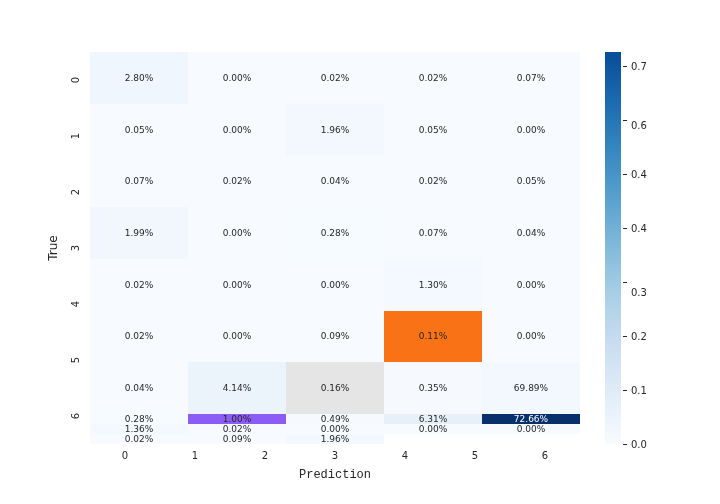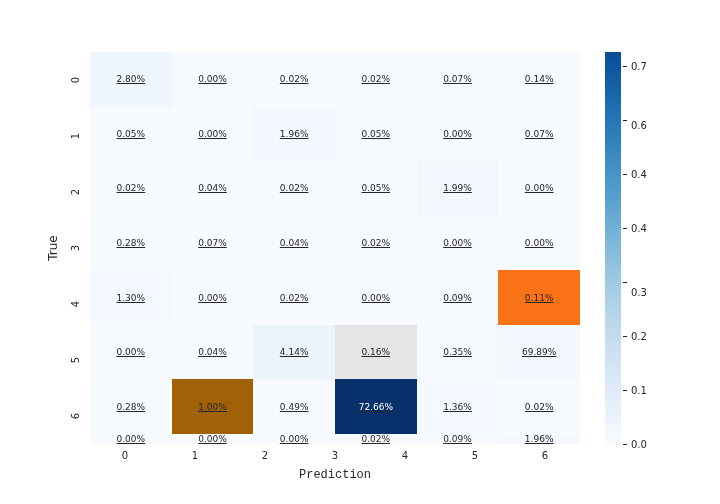--- a/index.html
+++ b/index.html
@@ -86,27 +86,26 @@
     font-size: 10px;
     color: #262626;
     white-space: nowrap;
   }
 </style>
 </head>
 <body>
 
 <div class="figure">
   <div class="axes">
-    <div class="heatmap" id="heatmap" style="grid-template-columns: repeat(6, 1fr); grid-template-rows: repeat(7, 1fr); text-decoration: underline;">
+    <div class="heatmap" id="heatmap" style="grid-template-columns: repeat(5, 1fr); grid-template-rows: repeat(7, 1fr);">
         <div class="cell" style="background: rgb(239, 246, 253); color: rgb(38, 38, 38);">2.80%</div>
         <div class="cell" style="background: rgb(247, 251, 255); color: rgb(38, 38, 38);">0.00%</div>
         <div class="cell" style="background: rgb(247, 251, 255); color: rgb(38, 38, 38);">0.02%</div>
         <div class="cell" style="background: rgb(247, 251, 255); color: rgb(38, 38, 38);">0.02%</div>
         <div class="cell" style="background: rgb(247, 251, 255); color: rgb(38, 38, 38);">0.07%</div>
-        <div class="cell" style="background: rgb(247, 251, 255); color: rgb(38, 38, 38);">0.14%</div>
         <div class="cell" style="background: rgb(247, 251, 255); color: rgb(38, 38, 38);">0.05%</div>
         <div class="cell" style="background: rgb(247, 251, 255); color: rgb(38, 38, 38);">0.00%</div>
         <div class="cell" style="background: rgb(242, 248, 253); color: rgb(38, 38, 38);">1.96%</div>
         <div class="cell" style="background: rgb(247, 251, 255); color: rgb(38, 38, 38);">0.05%</div>
         <div class="cell" style="background: rgb(247, 251, 255); color: rgb(38, 38, 38);">0.00%</div>
         <div class="cell" style="background: rgb(247, 251, 255); color: rgb(38, 38, 38);">0.07%</div>
         <div class="cell" style="background: rgb(247, 251, 255); color: rgb(38, 38, 38);">0.02%</div>
         <div class="cell" style="background: rgb(247, 251, 255); color: rgb(38, 38, 38);">0.04%</div>
         <div class="cell" style="background: rgb(247, 251, 255); color: rgb(38, 38, 38);">0.02%</div>
         <div class="cell" style="background: rgb(247, 251, 255); color: rgb(38, 38, 38);">0.05%</div>
@@ -124,22 +123,23 @@
         <div class="cell" style="background: rgb(247, 251, 255); color: rgb(38, 38, 38);">0.00%</div>
         <div class="cell" style="background: rgb(247, 251, 255); color: rgb(38, 38, 38);">0.09%</div>
         <div class="cell" style="background: #f97316; color: rgb(38, 38, 38);">0.11%</div>
         <div class="cell" style="background: rgb(247, 251, 255); color: rgb(38, 38, 38);">0.00%</div>
         <div class="cell" style="background: rgb(247, 251, 255); color: rgb(38, 38, 38);">0.04%</div>
         <div class="cell" style="background: rgb(236, 244, 251); color: rgb(38, 38, 38);">4.14%</div>
         <div class="cell" style="background: #e5e5e5; color: rgb(38, 38, 38);">0.16%</div>
         <div class="cell" style="background: rgb(246, 250, 255); color: rgb(38, 38, 38);">0.35%</div>
         <div class="cell" style="background: rgb(242, 248, 253); color: rgb(38, 38, 38);">69.89%</div>
         <div class="cell" style="background: rgb(246, 251, 255); color: rgb(38, 38, 38);">0.28%</div>
-        <div class="cell" style="background: #a16207; color: rgb(38, 38, 38);">1.00%</div>
+        <div class="cell" style="background: #8b5cf6; color: rgb(38, 38, 38);">1.00%</div>
         <div class="cell" style="background: rgb(246, 250, 255); color: rgb(38, 38, 38);">0.49%</div>
+        <div class="cell" style="background: rgb(230, 240, 249); color: rgb(38, 38, 38);">6.31%</div>
         <div class="cell" style="background: rgb(8, 48, 107); color: rgb(255, 255, 255);">72.66%</div>
         <div class="cell" style="background: rgb(243, 249, 254); color: rgb(38, 38, 38);">1.36%</div>
         <div class="cell" style="background: rgb(247, 251, 255); color: rgb(38, 38, 38);">0.02%</div>
         <div class="cell" style="background: rgb(247, 251, 255); color: rgb(38, 38, 38);">0.00%</div>
         <div class="cell" style="background: rgb(247, 251, 255); color: rgb(38, 38, 38);">0.00%</div>
         <div class="cell" style="background: rgb(247, 251, 255); color: rgb(38, 38, 38);">0.00%</div>
         <div class="cell" style="background: rgb(247, 251, 255); color: rgb(38, 38, 38);">0.02%</div>
         <div class="cell" style="background: rgb(247, 251, 255); color: rgb(38, 38, 38);">0.09%</div>
         <div class="cell" style="background: rgb(242, 248, 253); color: rgb(38, 38, 38);">1.96%</div>
       </div>

